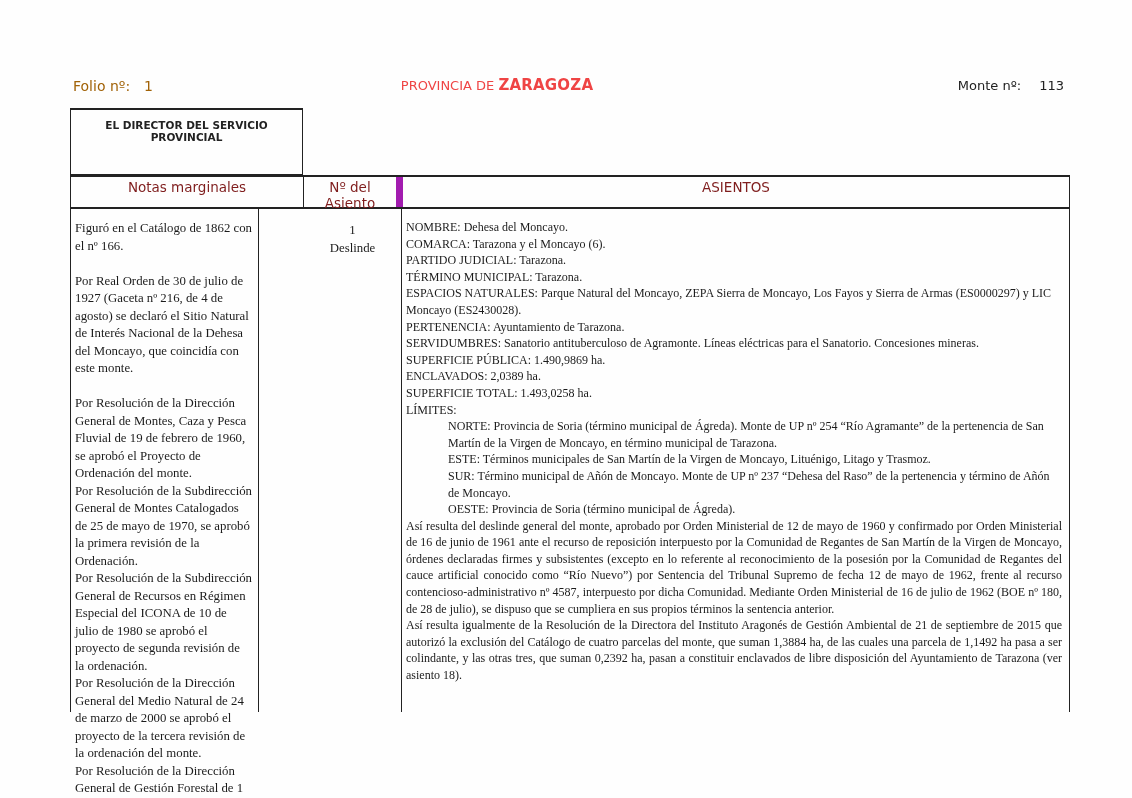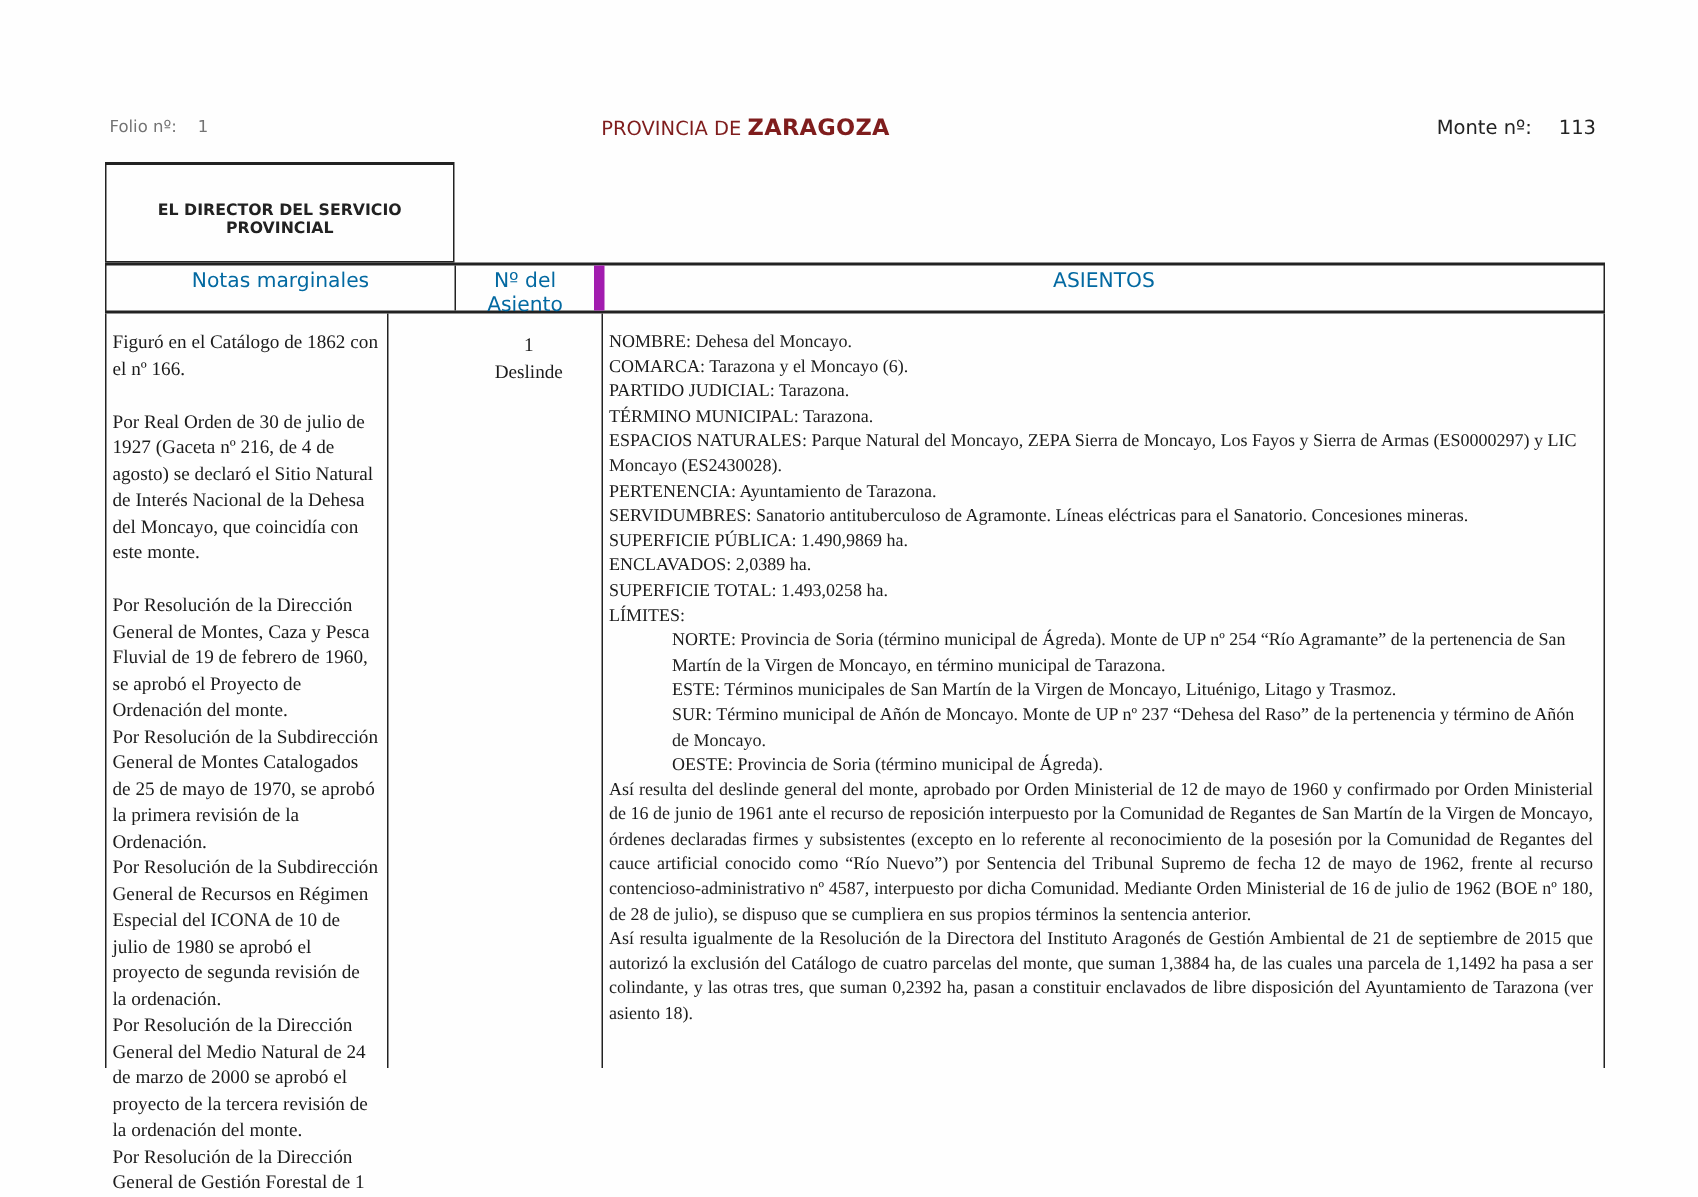--- a/index.html
+++ b/index.html
@@ -3,43 +3,43 @@
 <meta charset="utf-8">
 <style>
   html,body { margin:0; padding:0; background:#ffffff; }
   .page {
     position:relative; width:1132px; height:798px; background:#fefefe;
     font-family:"Liberation Serif", serif; color:#1b1b1b; overflow:hidden;
   }
   .sans { font-family:"DejaVu Sans","Liberation Sans",sans-serif; }
 
   
-  .folio { position:absolute; left:73px; top:78px; font-size:11px; color:#737373; }
+  .folio { position:absolute; left:73px; top:78px; font-size:14px; color:#a16207; }
   .folio .val, .monte .val { margin-left:14px; }
-  .center-head { position:absolute; left:497px; top:76px; transform:translateX(-50%); white-space:nowrap; font-size:13px; color:#7f1d1d; }
+  .center-head { position:absolute; left:497px; top:76px; transform:translateX(-50%); white-space:nowrap; font-size:13px; color:#ef4444; }
   .center-head .prov-name { font-weight:bold; font-size:15px; letter-spacing:.2px; }
   .monte { position:absolute; right:68px; top:78px; font-size:13px; color:#222; }
   .monte .val { margin-left:18px; }
 
   
   .director-box {
     position:absolute; left:70px; top:108px; width:233px; height:67px;
     border:1px solid #222; border-top-width:2px; box-sizing:border-box;
     text-align:center; padding-top:9px;
   }
-  .director-box .t { font-size:10.5px; font-weight:bold; color:#222;margin-top:15px; }
+  .director-box .t { font-size:10.5px; font-weight:bold; color:#222; }
 
   
   .thead {
     position:absolute; left:70px; top:175px; width:1000px; height:34px;
     border-top:2px solid #222; border-bottom:2px solid #222;
     border-left:1px solid #222; border-right:1px solid #222;
     box-sizing:border-box; display:flex;
   }
-  .thead .hc { box-sizing:border-box; text-align:center; padding-top:3px; font-size:13.5px; color:#0369a1; line-height:15.5px; }
+  .thead .hc { box-sizing:border-box; text-align:center; padding-top:3px; font-size:13.5px; color:#7f1d1d; line-height:15.5px; }
   .thead .h1 { width:233px; border-right:1px solid #222; }
   .thead .h2 { width:99px;  border-right:7px solid #a21caf; }
   .thead .h3 { flex:1; }
 
   
   .cell { position:absolute; top:209px; height:503px; box-sizing:border-box; background:transparent; }
   .c-notas {
     left:70px; width:189px; border-left:1px solid #222; border-right:1px solid #222;
     padding:11px 6px 0 4px; font-size:12.8px; line-height:17.5px;
   }

